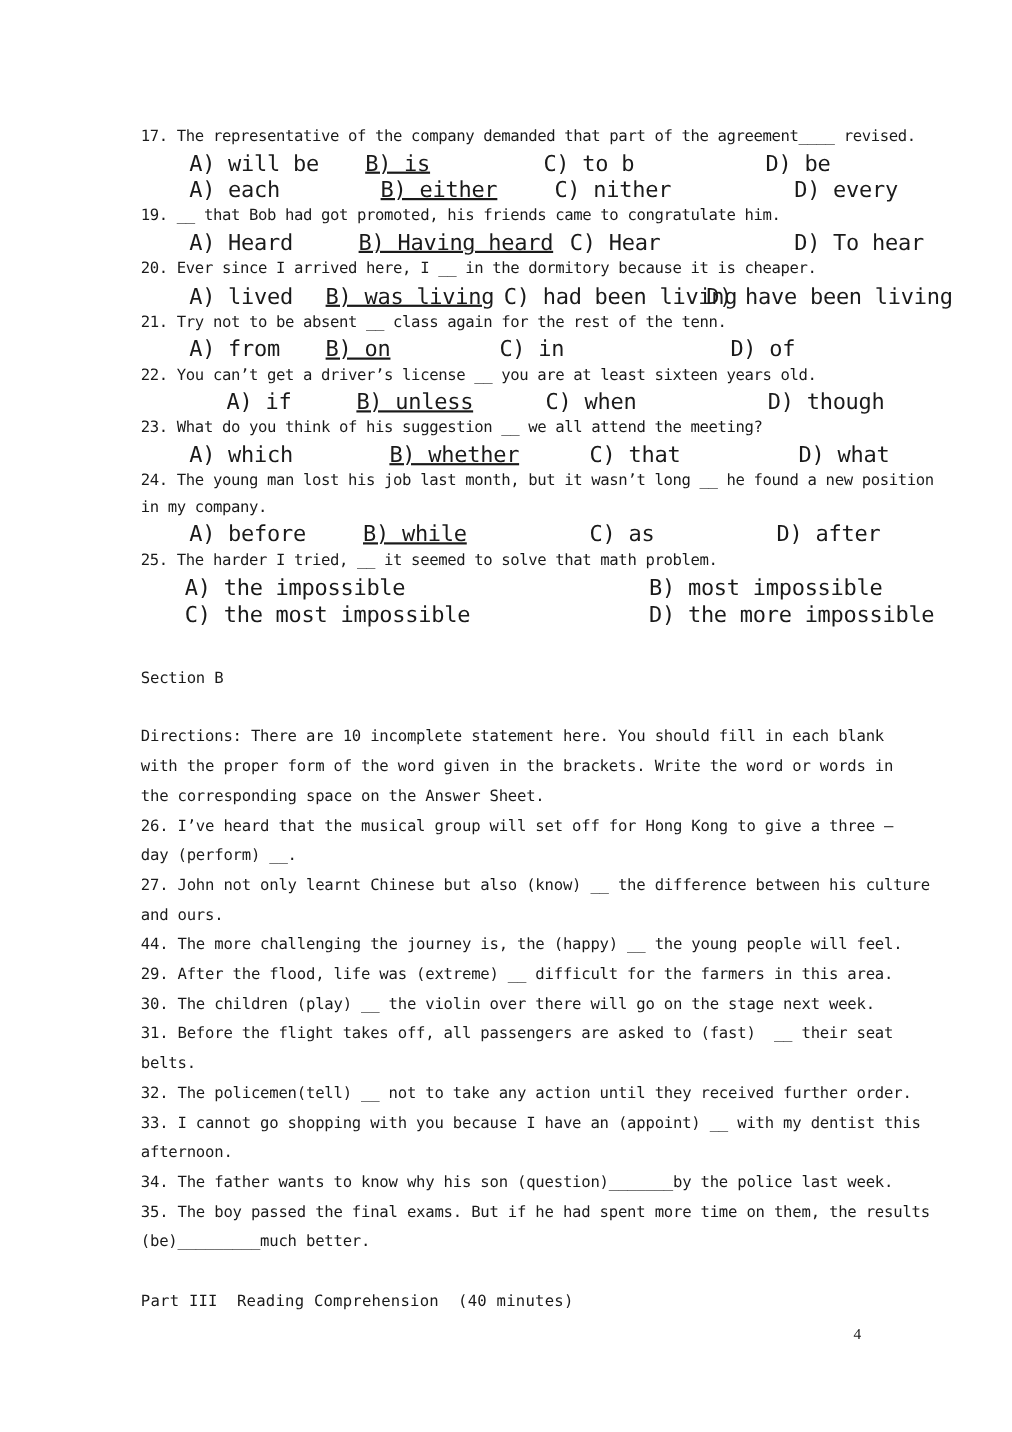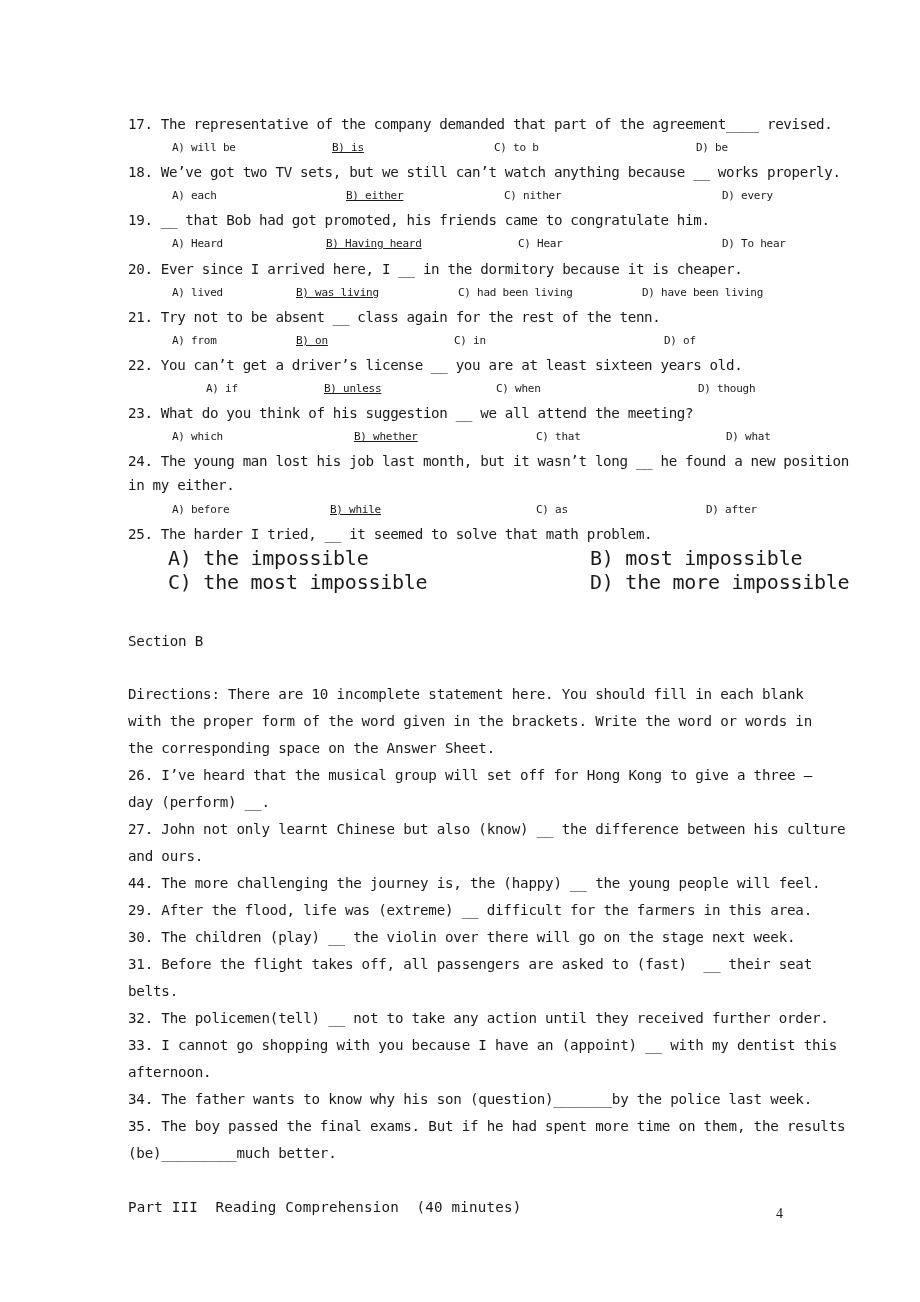--- a/index.html
+++ b/index.html
@@ -36,21 +36,21 @@
     letter-spacing: -0.35px;
   }
   .cont {
     letter-spacing: -0.35px;
   }
   
   .opts {
     position: relative;
     height: 24.1px;
     font-family: "DejaVu Sans Mono", "Liberation Mono", monospace;
-    font-size: 11px;
+    font-size: 20px;
     line-height: 24.1px;
     white-space: pre;
     letter-spacing: -0.25px;
   }
   .opts span {
     position: absolute;
     top: 0;
   }
   .opt-a { left: 42px; }
   .opt-b { left: 202px; text-decoration: underline; }
@@ -151,21 +151,20 @@
   <div class="content">
 
     <div class="qtext">17. The representative of the company demanded that part of the agreement____ revised.</div>
     <div class="opts q17">
       <span class="opt-a">A) will be</span>
       <span class="opt-b">B) is</span>
       <span class="opt-c">C) to b</span>
       <span class="opt-d">D) be</span>
     </div>
 
-    <div class="qtext">18. We’ve got two TV sets, but we still can’t watch anything because __ works properly.</div>
     <div class="opts q18">
       <span class="opt-a">A) each</span>
       <span class="opt-b">B) either</span>
       <span class="opt-c">C) nither</span>
       <span class="opt-d">D) every</span>
     </div>
 
     <div class="qtext">19. __ that Bob had got promoted, his friends came to congratulate him.</div>
     <div class="opts q19">
       <span class="opt-a">A) Heard</span>
@@ -200,21 +199,21 @@
 
     <div class="qtext">23. What do you think of his suggestion __ we all attend the meeting?</div>
     <div class="opts q23">
       <span class="opt-a">A) which</span>
       <span class="opt-b">B) whether</span>
       <span class="opt-c">C) that</span>
       <span class="opt-d">D) what</span>
     </div>
 
     <div class="qtext">24. The young man lost his job last month, but it wasn’t long __ he found a new position</div>
-    <div class="qtext cont">in my either.</div>
+    <div class="qtext cont">in my company.</div>
     <div class="opts q24">
       <span class="opt-a">A) before</span>
       <span class="opt-b">B) while</span>
       <span class="opt-c">C) as</span>
       <span class="opt-d">D) after</span>
     </div>
 
     <div class="qtext">25. The harder I tried, __ it seemed to solve that math problem.</div>
     <div class="opts2">
       <span class="col-l">A) the impossible</span>

